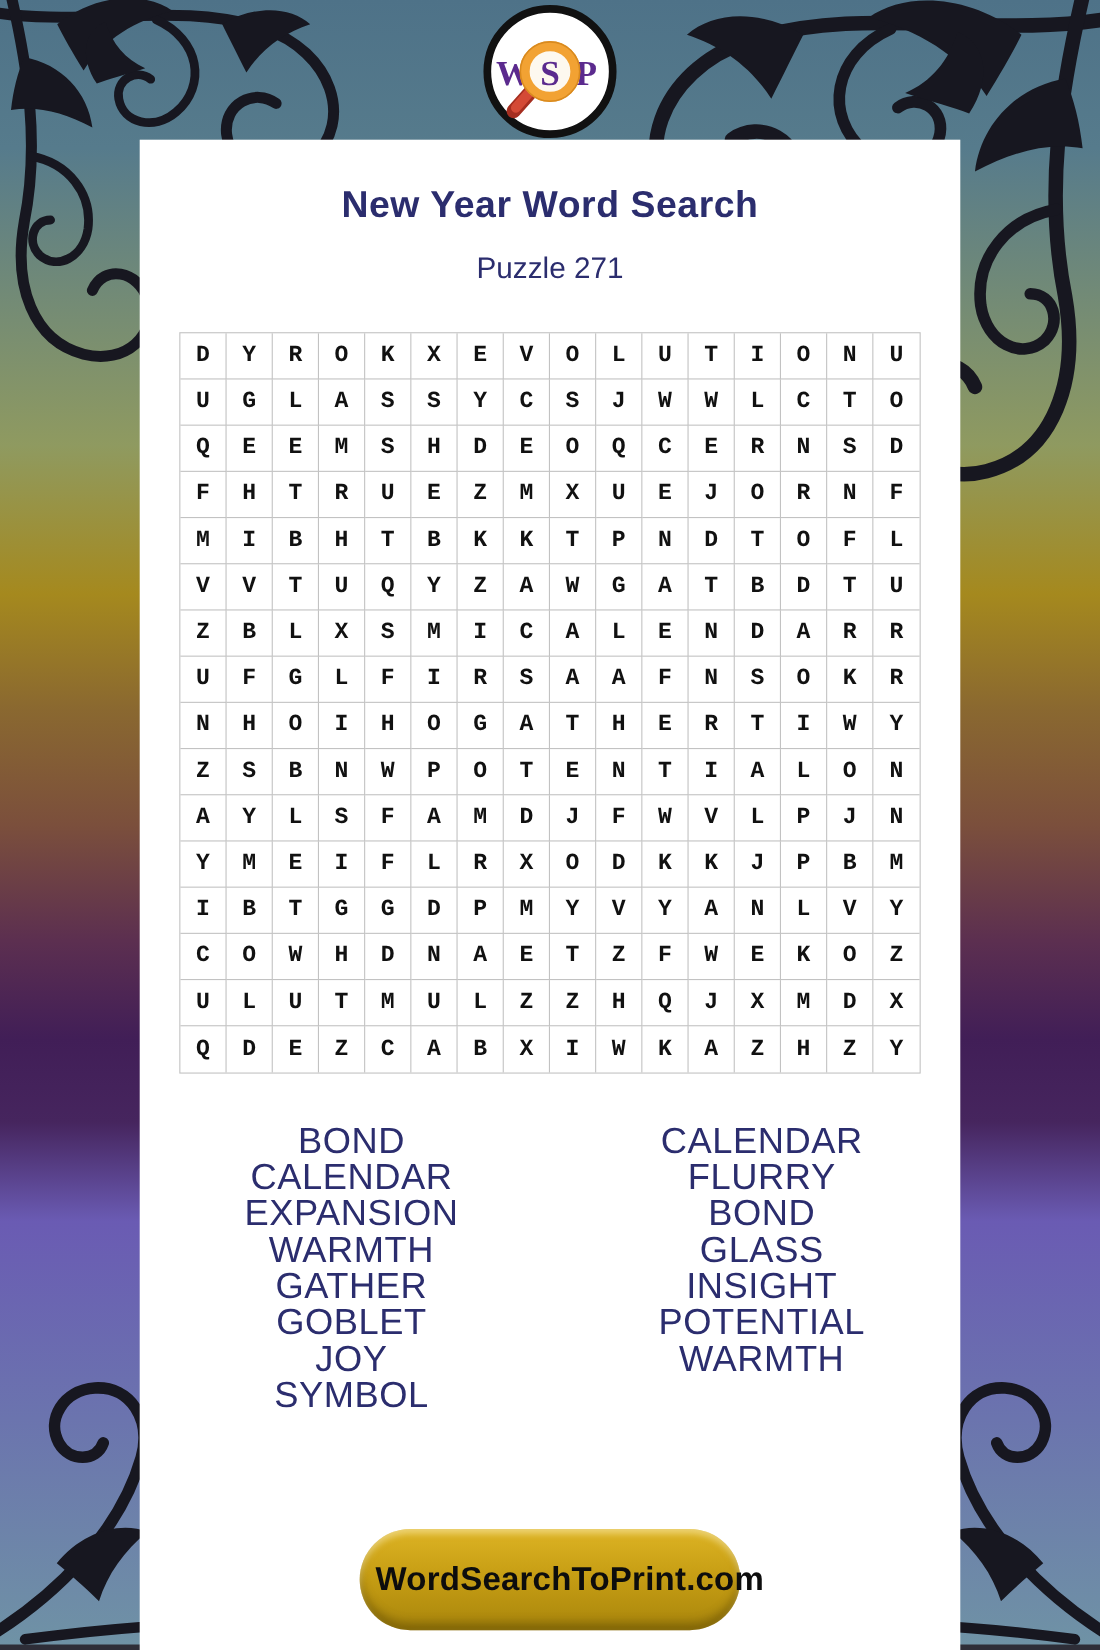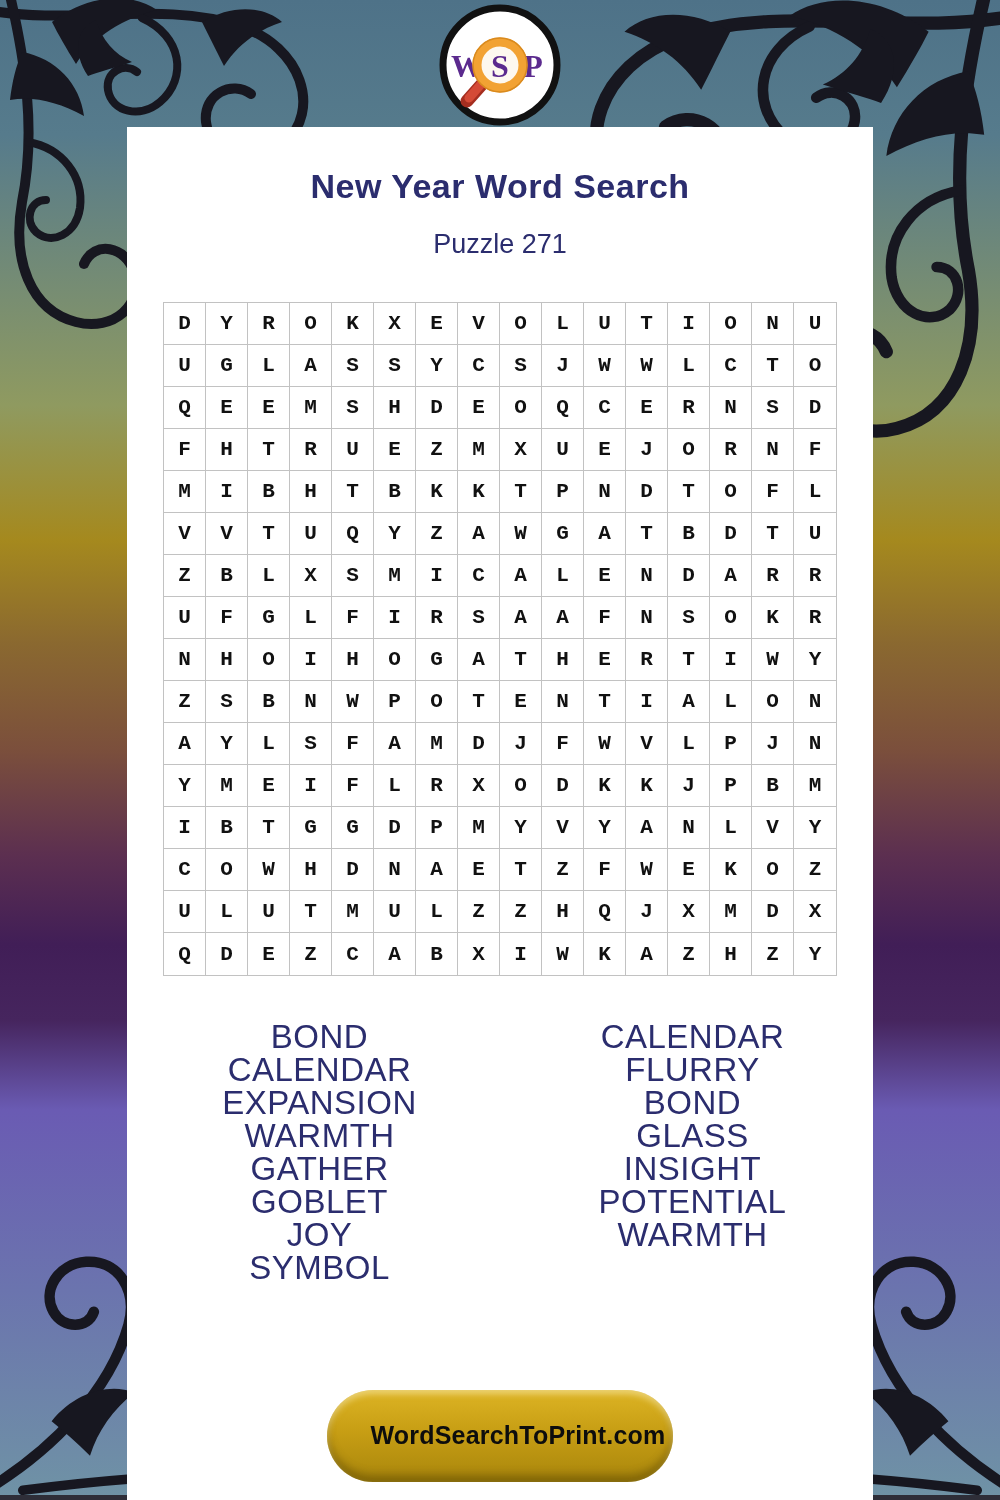--- a/index.html
+++ b/index.html
@@ -58,21 +58,21 @@
     box-shadow:0 0 18px rgba(255,255,255,.75);
     display:flex;align-items:center;justify-content:center;
   }
   .banner-gold{
     width:346px;height:92px;border-radius:48px;margin-top:-4px;
     background:linear-gradient(180deg,#ddb424 0%,#c79e14 45%,#a9860c 100%);
     box-shadow:inset 0 4px 6px rgba(255,246,200,.5), inset 0 -7px 9px rgba(80,62,0,.45);
     display:flex;align-items:center;justify-content:center;
   }
   .banner-text{
-    font-size:25px;font-weight:bold;color:#0d0d0d;letter-spacing:.2px;padding-left:36px;
+    font-size:30px;font-weight:bold;color:#0d0d0d;letter-spacing:.2px;padding-left:36px;
   }
 </style>
 </head>
 <body>
 
 <svg width="0" height="0" style="position:absolute" aria-hidden="true">
   <defs>
     <g id="orn-corner" fill="none" stroke="#171720" stroke-linecap="round">
       <path d="M-5,18 C80,34 170,8 248,34 C310,55 330,118 292,152 C262,178 218,164 214,130 C211,102 240,88 259,102" stroke-width="10"></path>
       <path d="M150,26 C190,44 196,86 168,110 C148,127 120,120 116,98 C113,80 132,70 145,80" stroke-width="8"></path>

